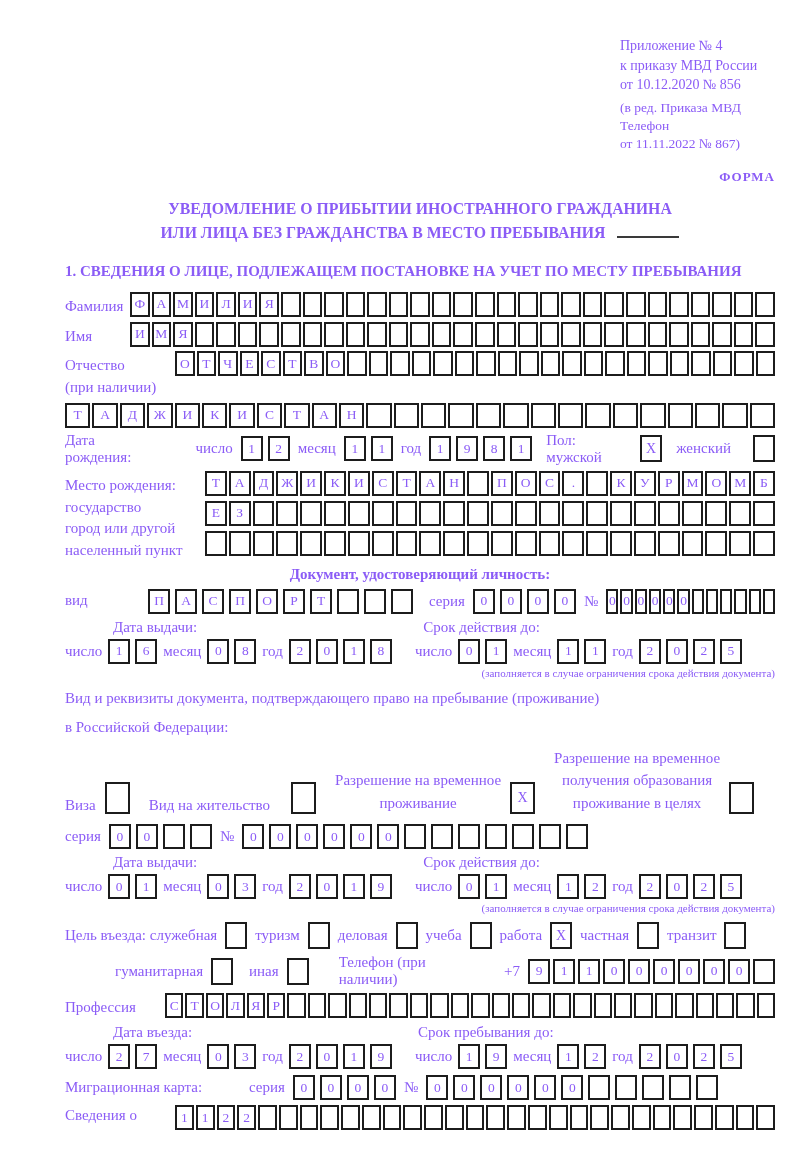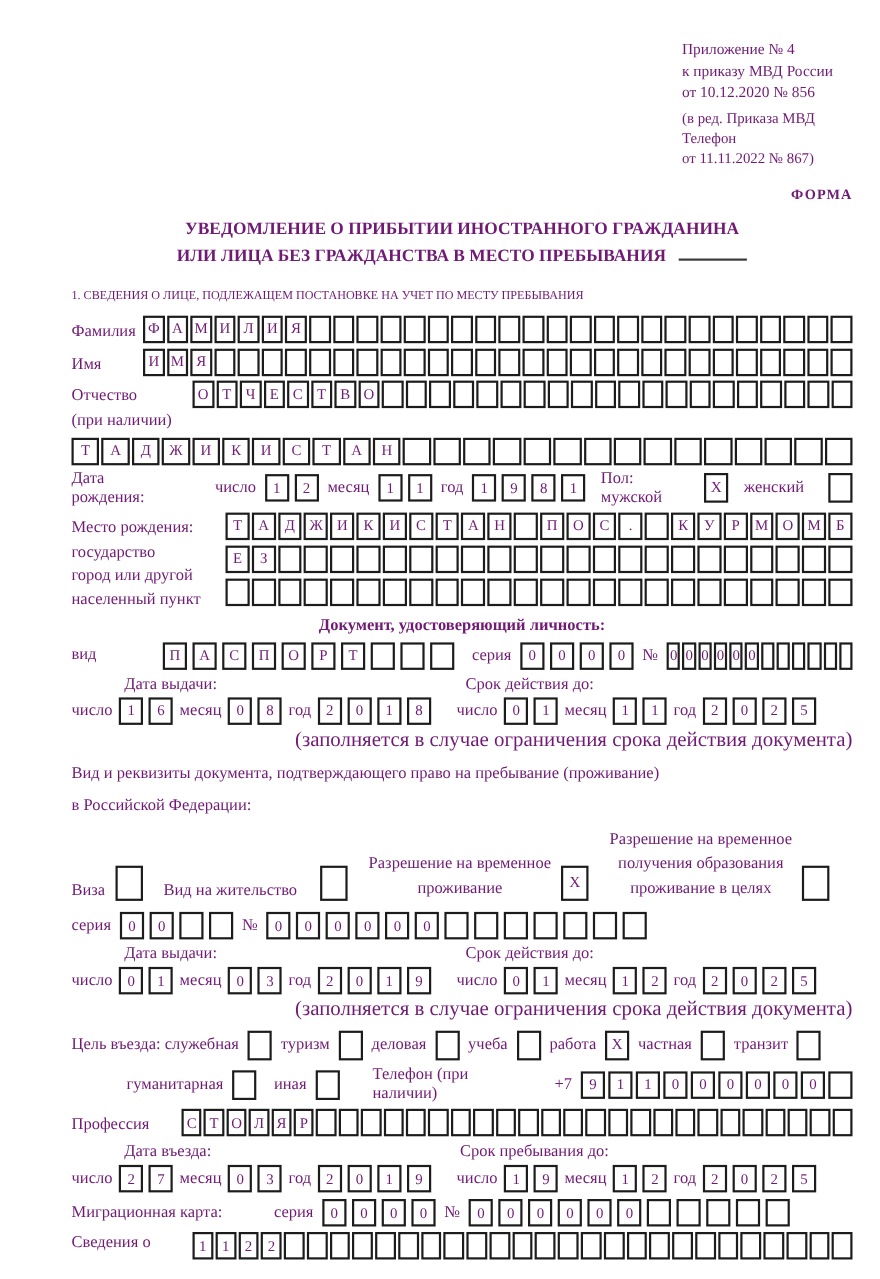--- a/index.html
+++ b/index.html
@@ -1,24 +1,24 @@
 <!DOCTYPE html>
 <html><head>
 <meta charset="utf-8">
 <style>
   html,body{margin:0;padding:0;background:#fff;}
   .page{width:800px;height:1163px;box-sizing:border-box;padding:36px 25px 10px 65px;
-        font-family:"Liberation Serif","DejaVu Serif",serif;font-size:15px;color:#701a75;
+        font-family:"Liberation Serif","DejaVu Serif",serif;font-size:15px;color:#8b5cf6;
         overflow:hidden;position:relative;background:#fff;}
   .annex{margin-left:555px;font-size:14px;line-height:1.4;}
   .annex-note{margin-top:4px;font-size:13.5px;line-height:1.35;}
   .form-word{text-align:right;font-weight:bold;font-size:13px;margin-top:16px;letter-spacing:1px;}
   .title{text-align:center;font-weight:bold;font-size:15.8px;margin-top:12px;line-height:1.5;}
   .tunder{display:inline-block;width:62px;border-bottom:2.5px solid #3a3a3a;margin-left:12px;}
-  .sect{font-weight:normal;font-size:11px;margin-top:18px;margin-bottom:12px;white-space:nowrap;}
+  .sect{font-weight:bold;font-size:15px;margin-top:18px;margin-bottom:12px;white-space:nowrap;}
 
   .frow{display:flex;align-items:flex-start;margin-bottom:4px;}
   .lbl{flex-shrink:0;padding-top:4px;line-height:1.45;}
   .w65{width:65px;}.w75{width:75px;}.w100{width:100px;}.w110{width:110px;}.w116{width:116px;}.w140{width:140px;}.w150{width:150px;}
   .boxes{display:flex;gap:2px;}
   .boxes.grow{flex:1 1 auto;min-width:0;}
   .boxes.grow .cell{flex:1 1 0;min-width:0;}
   .cell{display:flex;align-items:center;justify-content:center;width:19px;height:25px;
         box-sizing:border-box;border:2px solid #1c1c1c;font-size:13.5px;background:#fff;}
   .nums{gap:5px;}
@@ -26,21 +26,21 @@
   .cb{display:inline-flex;align-items:center;justify-content:center;width:22px;height:27px;
       border:2px solid #1c1c1c;box-sizing:border-box;font-size:14px;flex-shrink:0;background:#fff;}
   .cb.big{width:25px;height:32px;}
   .center-head{text-align:center;font-weight:bold;font-size:15px;margin:4px 0 6px 0;}
   .dhead{display:flex;margin-top:5px;margin-bottom:3px;}
   .dh1{margin-left:48px;}
   .dh2{margin-left:226px;}
   .drow{display:flex;align-items:center;margin-bottom:2px;}
   .dgroup{display:flex;align-items:center;gap:6px;}
   .dg-left{width:350px;}
-  .note-right{text-align:right;font-size:19px;margin:3px 0 8px 0;}
+  .note-right{text-align:right;font-size:11px;margin:3px 0 8px 0;}
   .text-line{margin:7px 0 2px 0;line-height:1.5;}
   .cbrow{display:flex;align-items:flex-end;margin:8px 0 10px 0;gap:9px;}
   .cbrow .cb{margin-top:2px;}
   .opt{text-align:center;line-height:1.5;}
   .inline-row{display:flex;align-items:center;gap:8px;margin-bottom:5px;}
   .ml26{margin-left:26px;}
   .reps{display:flex;margin-top:4px;}
   .reps-rows{flex:1 1 auto;min-width:0;}
   .reps-rows .boxes{margin-bottom:7px;}
 </style>

